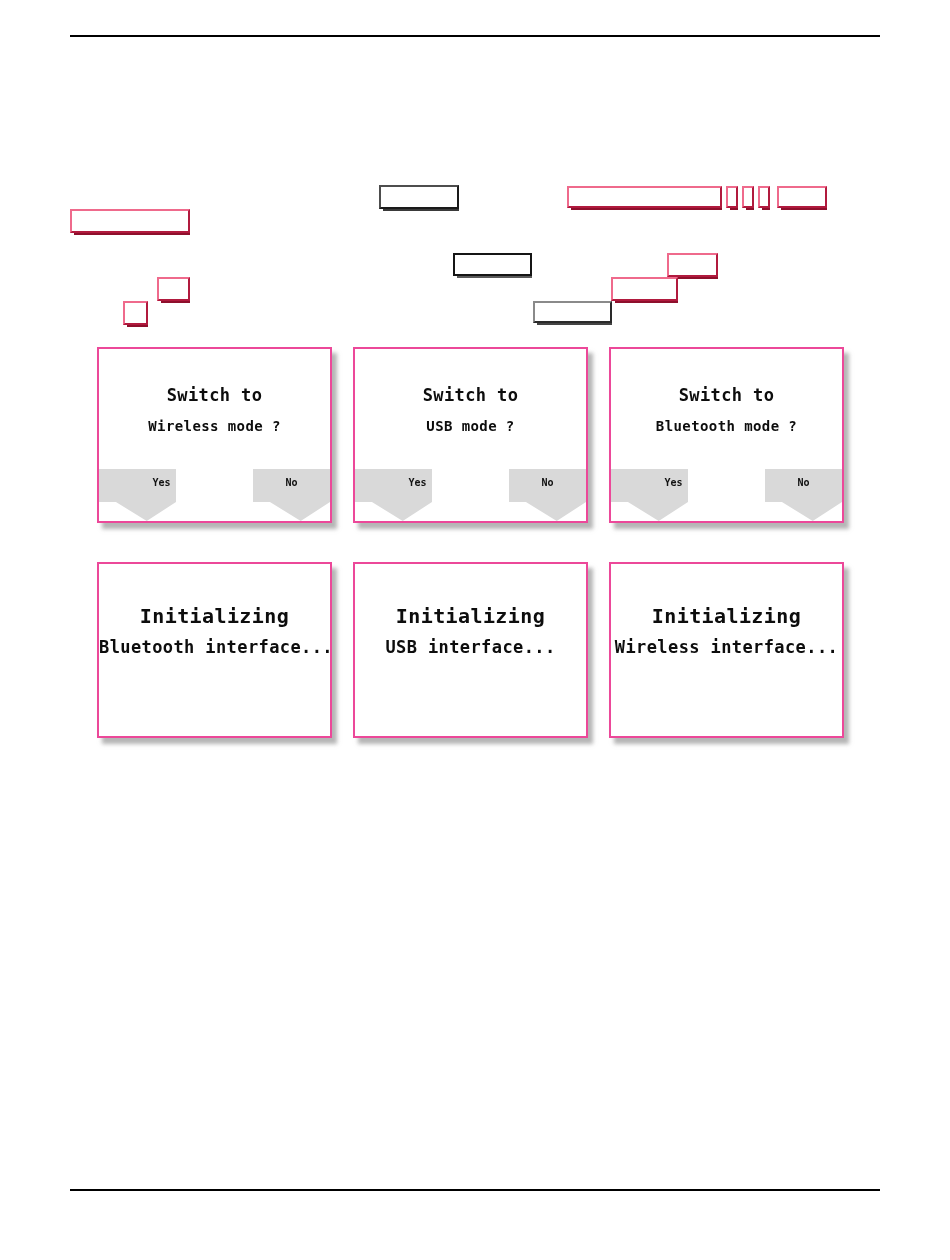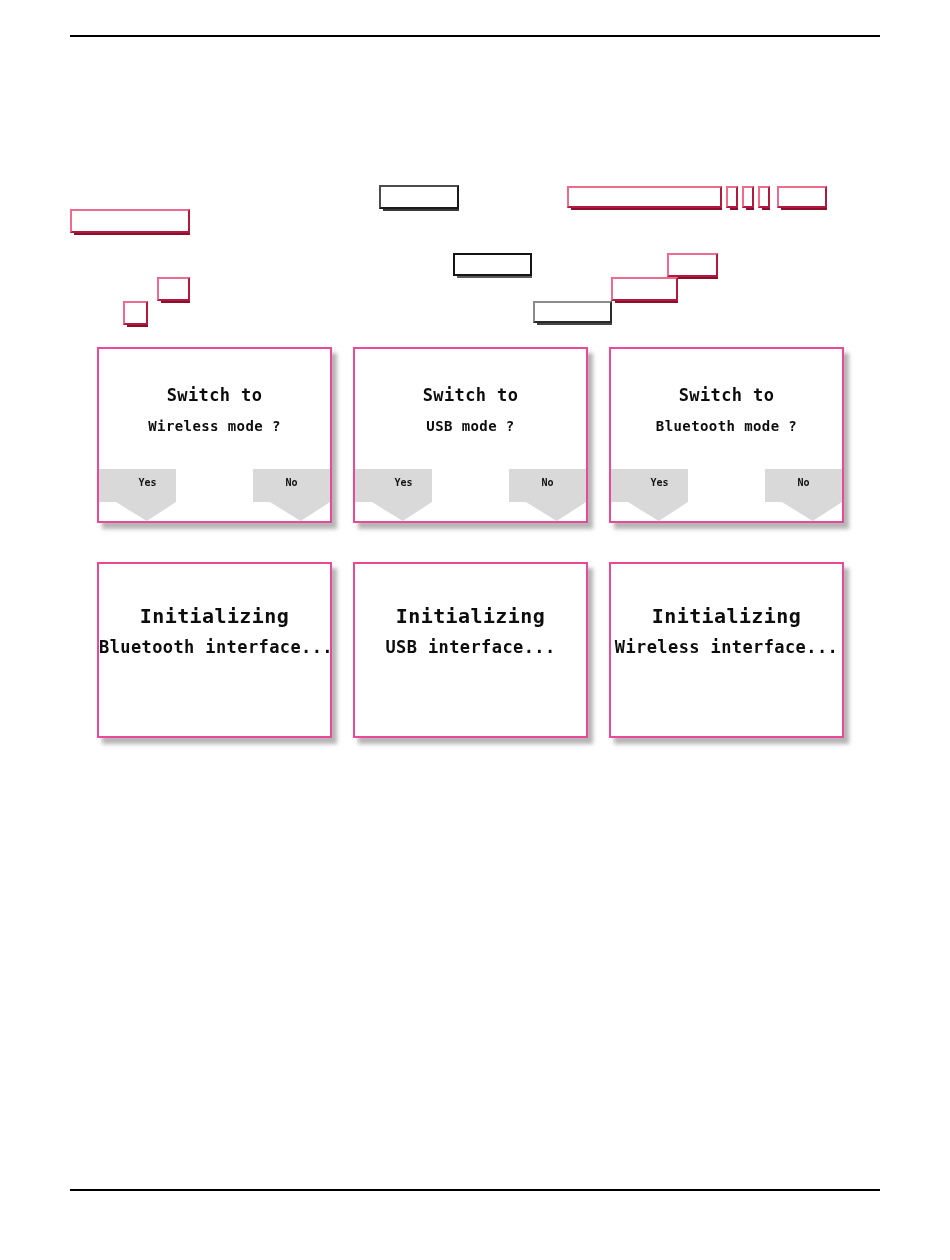--- a/index.html
+++ b/index.html
@@ -168,21 +168,21 @@
     width: 77px;
     text-align: center;
     font-family: "DejaVu Sans Mono", "Liberation Mono", monospace;
     font-weight: bold;
     font-size: 10px;
     color: #111111;
   }
   .softkey.yes {
     left: 0px;
   }
-  .softkey.yes .label { padding-left: 10px; }
+  .softkey.yes .label { padding-left: 24px; }
   .softkey.no {
     right: 0px;
   }
   .softkey.no .label { }
 </style>
 </head>
 <body>
 
 <div class="page">
 

